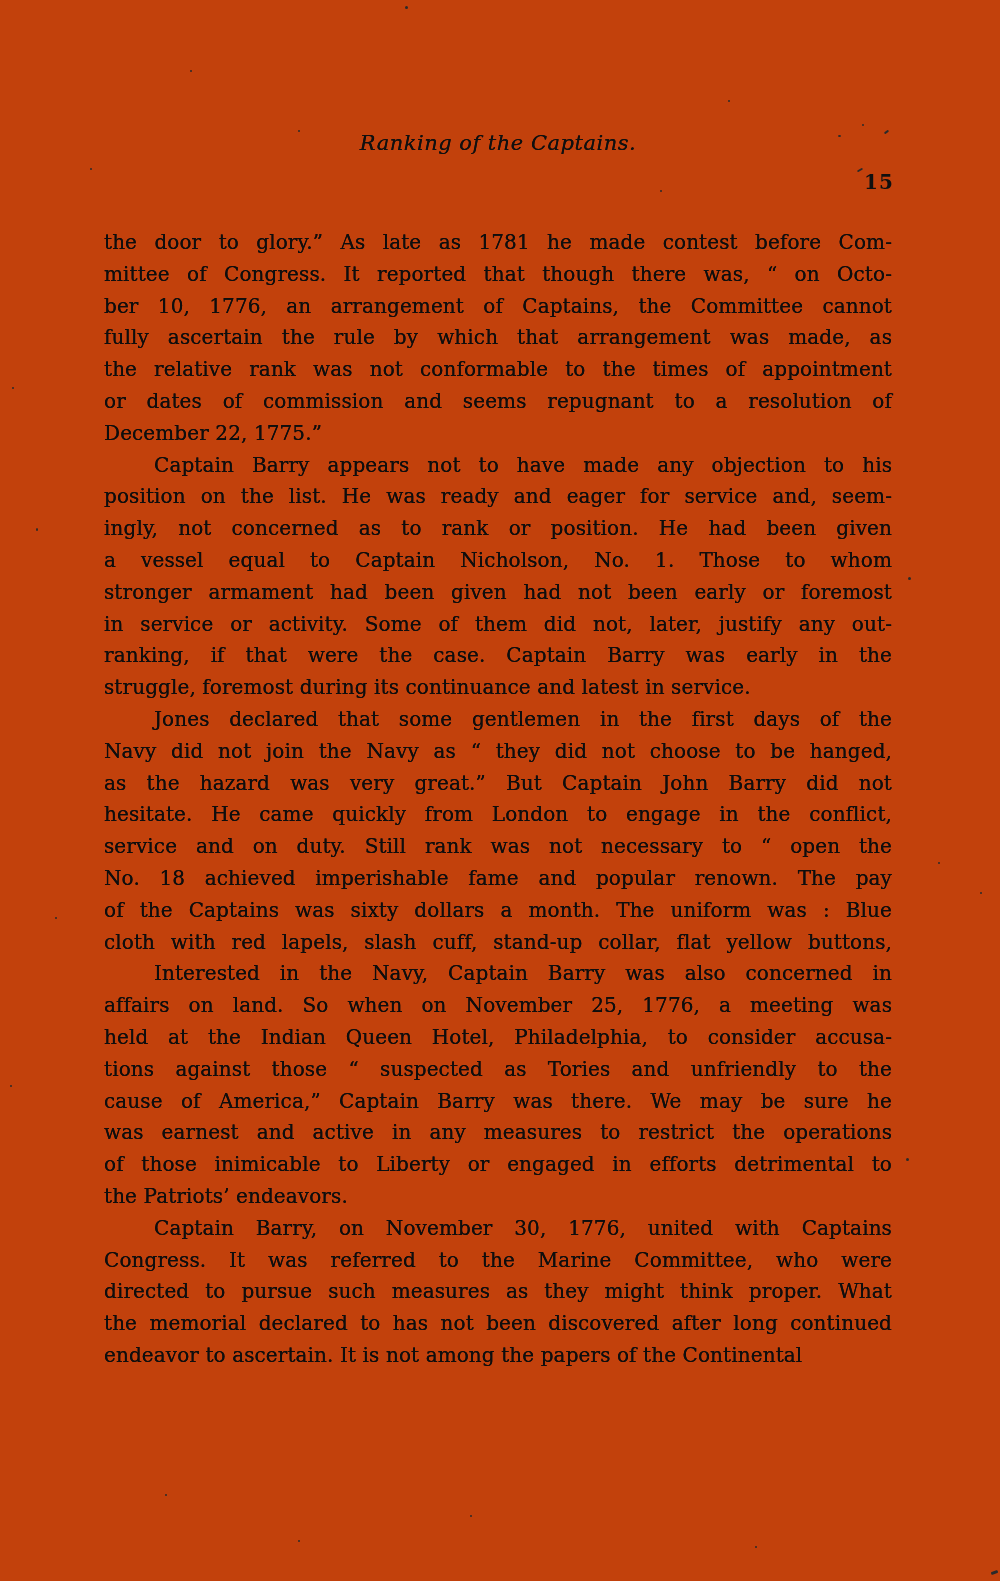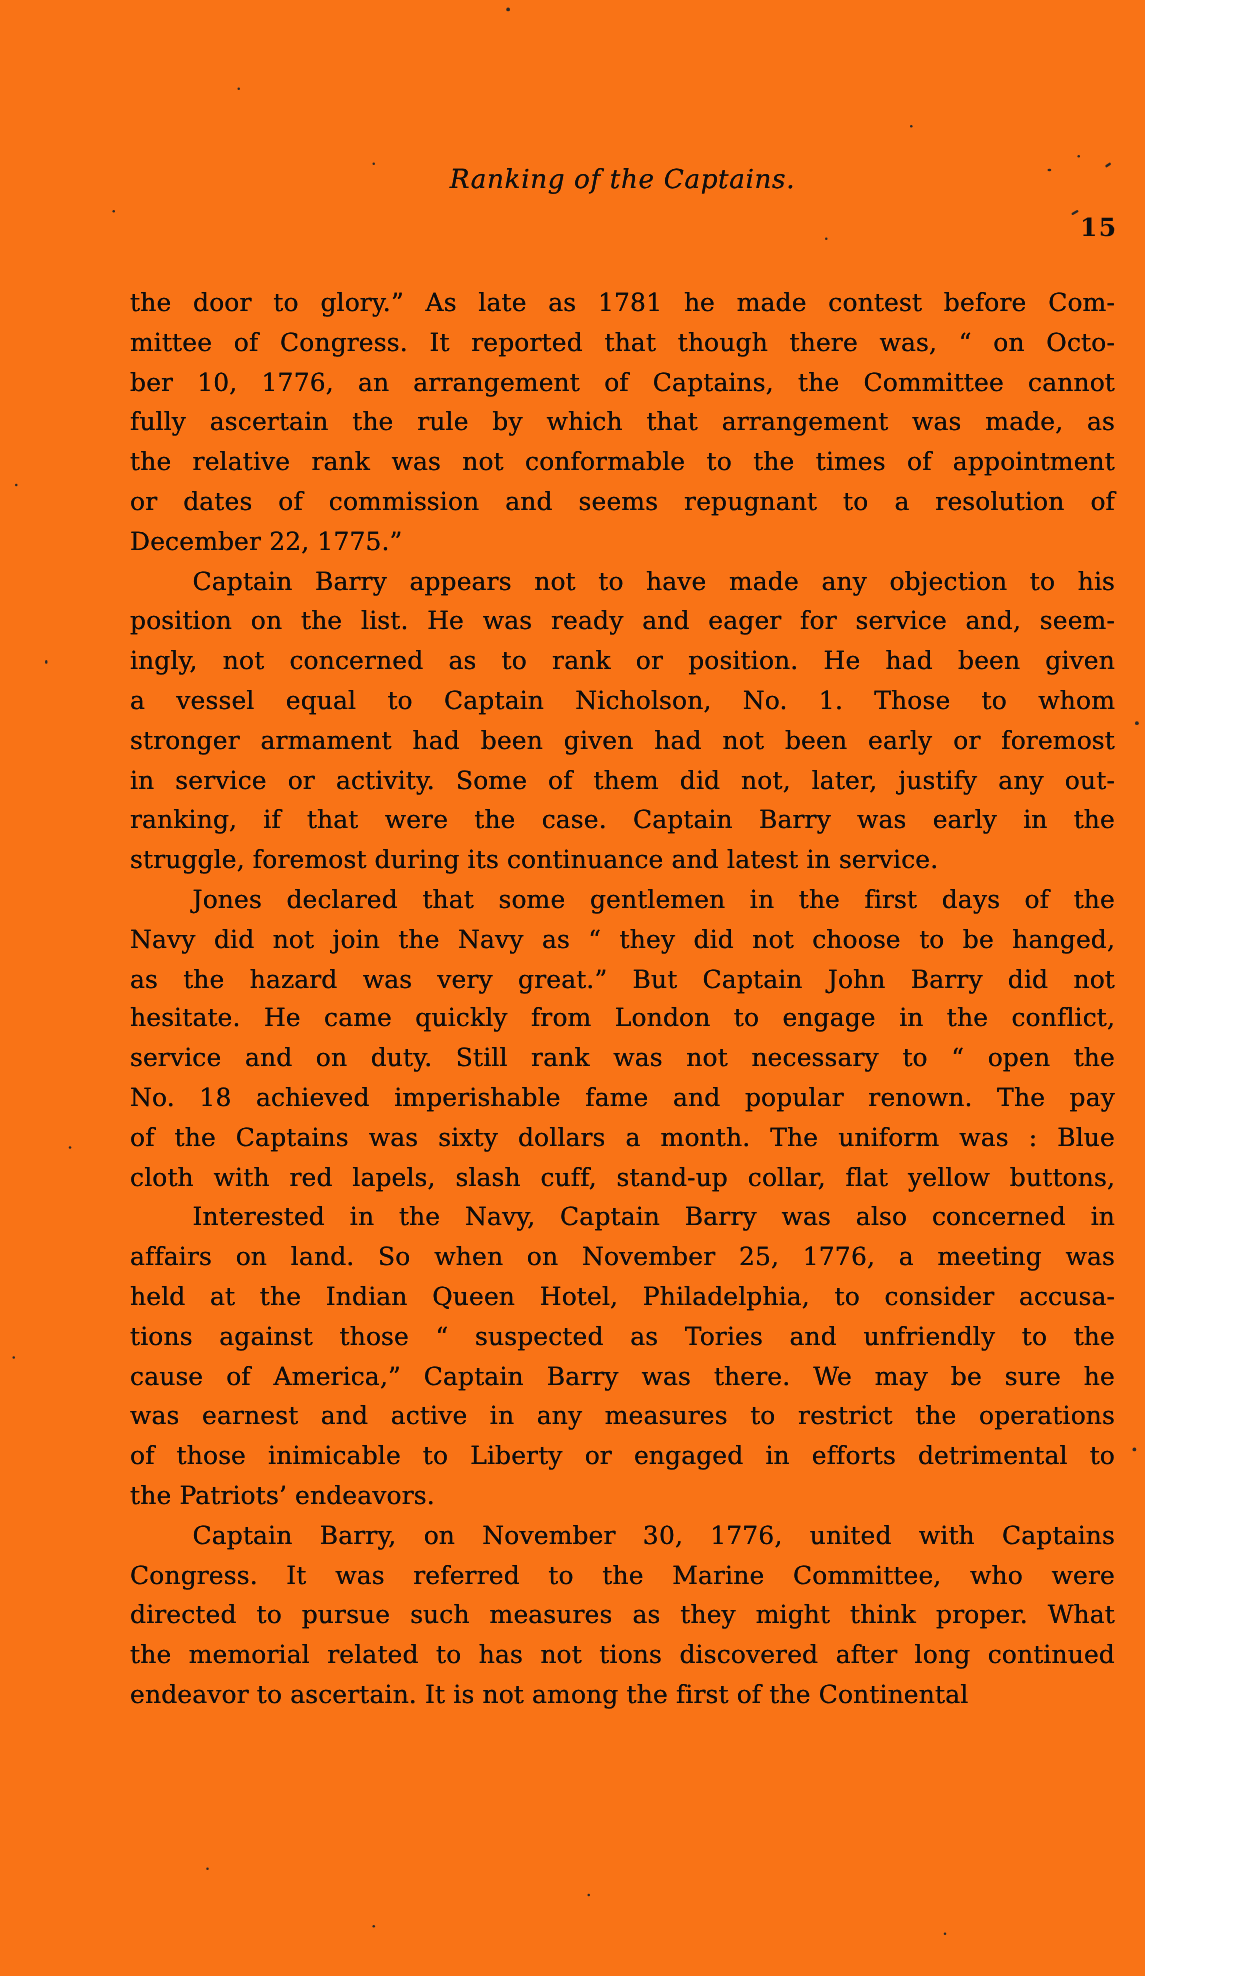--- a/index.html
+++ b/index.html
@@ -2,27 +2,26 @@
 <html><head>
 <meta charset="utf-8">
 <style>
   html, body {
     margin: 0;
     padding: 0;
     background: #ffffff;
   }
   .page {
     position: relative;
-    width: 884px;
+    width: 1000px;
     height: 1581px;
-    background: #f97316;
+    background: #c2410c;
     overflow: hidden;
     font-family: "DejaVu Serif", "Liberation Serif", serif;
     color: #0e0e0e;
-    padding-left: 32px;
   }
   .running-head {
     position: absolute;
     top: 131px;
     left: 104px;
     width: 788px;
     text-align: center;
     font-style: italic;
     font-size: 21px;
     letter-spacing: 0.5px;
@@ -111,22 +110,22 @@
       <div class="line">affairs on land.  So when on November 25, 1776, a meeting was</div>
       <div class="line">held at the Indian Queen Hotel, Philadelphia, to consider accusa-</div>
       <div class="line">tions against those “ suspected as Tories and unfriendly to the</div>
       <div class="line">cause of America,” Captain Barry was there.  We may be sure he</div>
       <div class="line">was earnest and active in any measures to restrict the operations</div>
       <div class="line">of those inimicable to Liberty or engaged in efforts detrimental to</div>
       <div class="line last">the Patriots’ endeavors.</div>
       <div class="line indent">Captain Barry, on November 30, 1776, united with Captains</div>
       <div class="line">Congress.  It was referred to the Marine Committee, who were</div>
       <div class="line">directed to pursue such measures as they might think proper.  What</div>
-      <div class="line">the memorial related to has not tions discovered after long continued</div>
-      <div class="line last">endeavor to ascertain.  It is not among the first of the Continental</div>
+      <div class="line">the memorial declared to has not been discovered after long continued</div>
+      <div class="line last">endeavor to ascertain.  It is not among the papers of the Continental</div>
     </div>
 
   <div class="speck" style="left:405px;top:6px;width:3px;height:3px;"></div>
   <div class="speck" style="left:190px;top:70px;width:2px;height:2px;"></div>
   <div class="speck" style="left:298px;top:130px;width:2px;height:2px;"></div>
   <div class="speck" style="left:728px;top:100px;width:2px;height:2px;"></div>
   <div class="speck" style="left:838px;top:135px;width:3px;height:2px;"></div>
   <div class="speck" style="left:90px;top:168px;width:2px;height:2px;"></div>
   <div class="speck" style="left:660px;top:190px;width:2px;height:2px;"></div>
   <div class="speck" style="left:862px;top:124px;width:2px;height:2px;"></div>

